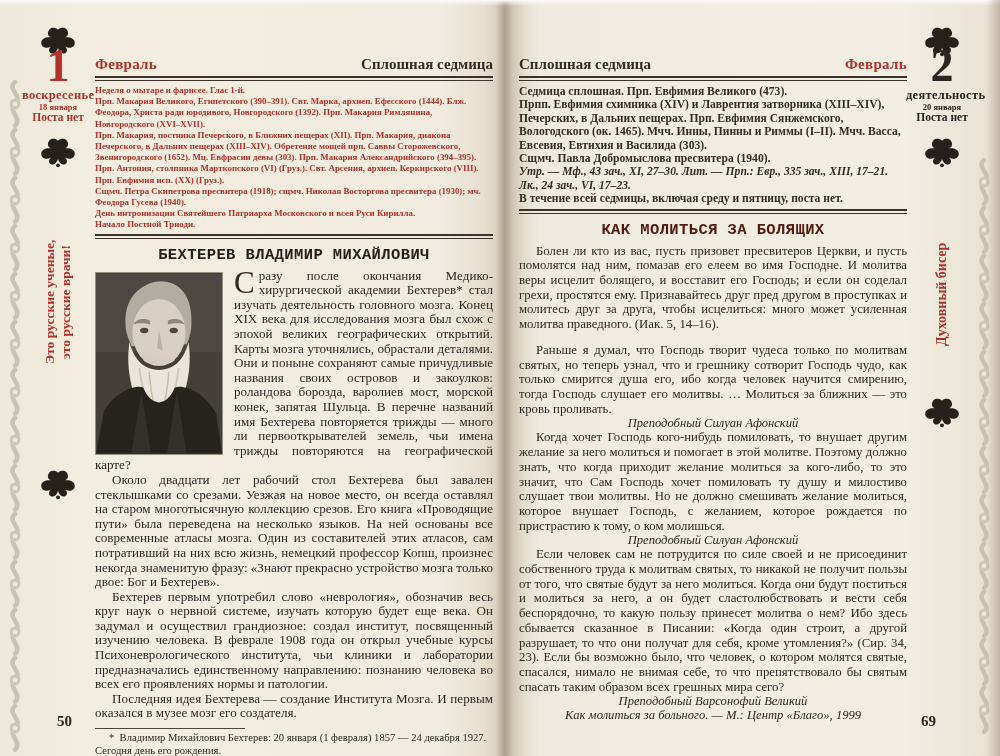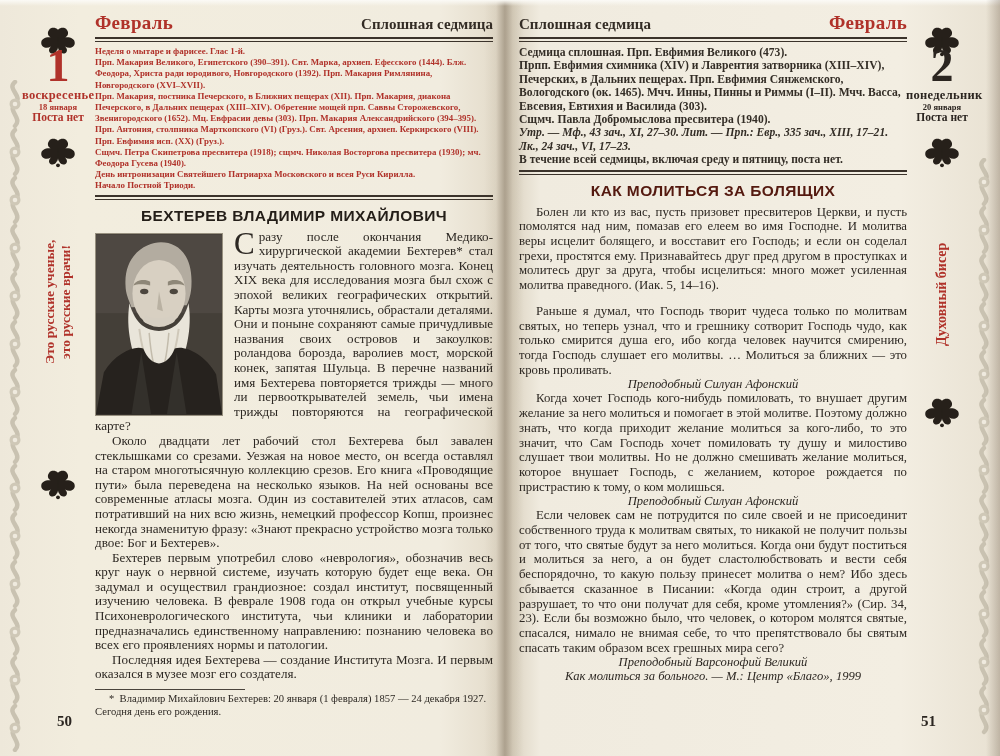--- a/index.html
+++ b/index.html
@@ -10,32 +10,32 @@
     background:linear-gradient(#fbfaf6,rgba(251,250,246,0));pointer-events:none;z-index:9;}
   .book::after{content:"";position:absolute;right:0;top:0;bottom:0;width:14px;
     background:linear-gradient(270deg,rgba(85,65,45,.28),rgba(85,65,45,0));pointer-events:none;z-index:9;}
   .spine{position:absolute;left:484px;top:0;width:40px;height:100%;z-index:8;pointer-events:none;
     background:linear-gradient(90deg,rgba(0,0,0,0) 0%,rgba(95,75,50,.07) 30%,rgba(70,52,34,.30) 52%,rgba(95,75,50,.10) 72%,rgba(0,0,0,0) 100%);}
   
   .pagecol{position:absolute;top:12px;}
   .pgL{left:95px;width:398px;}
   .pgR{left:519px;width:388px;}
   .phead{display:flex;justify-content:space-between;align-items:baseline;}
-  .month{font-weight:bold;font-size:19px;color:#b0322a;letter-spacing:.3px;}
+  .month{font-weight:bold;font-size:15px;color:#b0322a;letter-spacing:.3px;margin-top:44px;}
   .sect{font-weight:bold;font-size:15px;color:#332c25;}
   .drule{border-top:2px solid #3b332b;border-bottom:1px solid #3b332b;height:2px;margin:3px 0 4px;}
   
   .cal{margin:1px 0 2px;}
   .calL{font-size:8.9px;line-height:11.2px;color:#b0322a;}
   .calR{font-size:11.6px;line-height:13.4px;color:#332d26;}
   .cl{margin:0;font-weight:bold;}
   .it{font-style:italic;}
   .bld{font-weight:bold;}
   
-  .atitle{margin:7px 0 5px;text-align:center;font-family:Liberation Sans, sans-serif;
+  .atitle{margin:7px 0 5px;text-align:center;font-family:Liberation Mono, monospace;
     font-weight:bold;font-size:15.5px;letter-spacing:.4px;color:#241e18;}
   .maroon{color:#54190f;}
   .abody{font-size:13.1px;line-height:14.6px;text-align:justify;}
   .abody p{margin:0;text-indent:17px;}
   .abody p.first{text-indent:0;}
   .dcap{float:left;font-size:31px;line-height:25px;padding:1px 4px 0 0;}
   .photo{float:left;width:128px;height:183px;margin:3px 11px 2px 0;border:1px solid #97907f;box-sizing:border-box;background:#3f3a34;}
   .photo svg{display:block;width:100%;height:100%;}
   .fnrule{width:150px;border-top:1px solid #4a443c;margin:7px 0 3px;}
   .footnote{font-size:10.6px;line-height:12.6px;margin:0;text-indent:14px;text-align:left;}
@@ -223,29 +223,29 @@
       <p class="attr src">Преподобный Варсонофий Великий</p>
       <p class="attr src">Как молиться за больного. — М.: Центр «Благо», 1999</p>
     </div>
   </section>
 
   <aside class="daycol dcr">
     <svg class="orn o1" viewBox="0 0 44 34">
         <use href="#vign"></use>
       </svg>
     <div class="dnum">2</div>
-    <div class="wday">понедельник</div>
+    <div class="wday">деятельность</div>
     <div class="jdate">20 января</div>
     <div class="fast">Поста нет</div>
     <svg class="orn o2" viewBox="0 0 44 34">
         <use href="#vign"></use>
       </svg>
     <div class="vnote vnr">
       <span>Духовный бисер</span>
     </div>
     <svg class="orn o3r" viewBox="0 0 44 34">
         <use href="#vign"></use>
       </svg>
   </aside>
-  <div class="pgnum pnR">51</div>
+  <div class="pgnum pnR">69</div>
 
   <div class="spine"></div>
 </div>
 
 </body></html>

